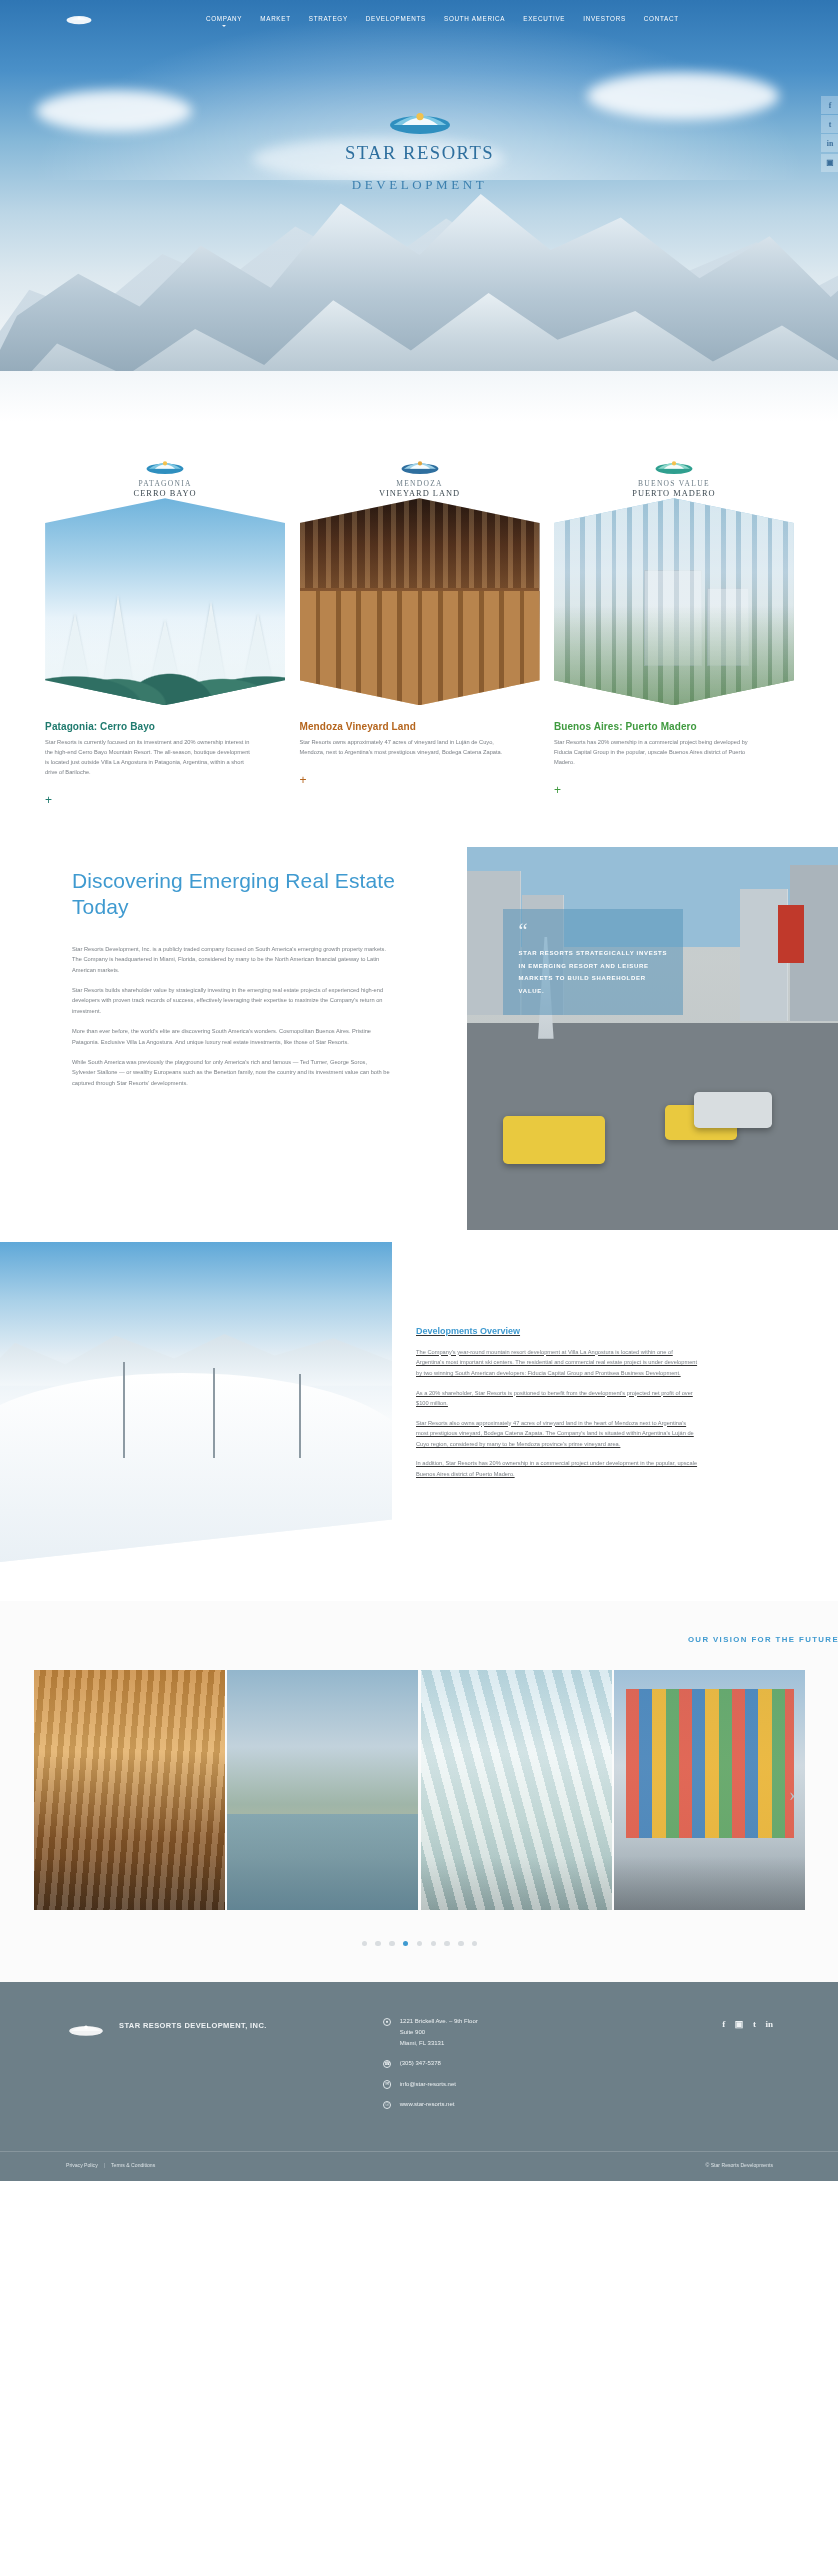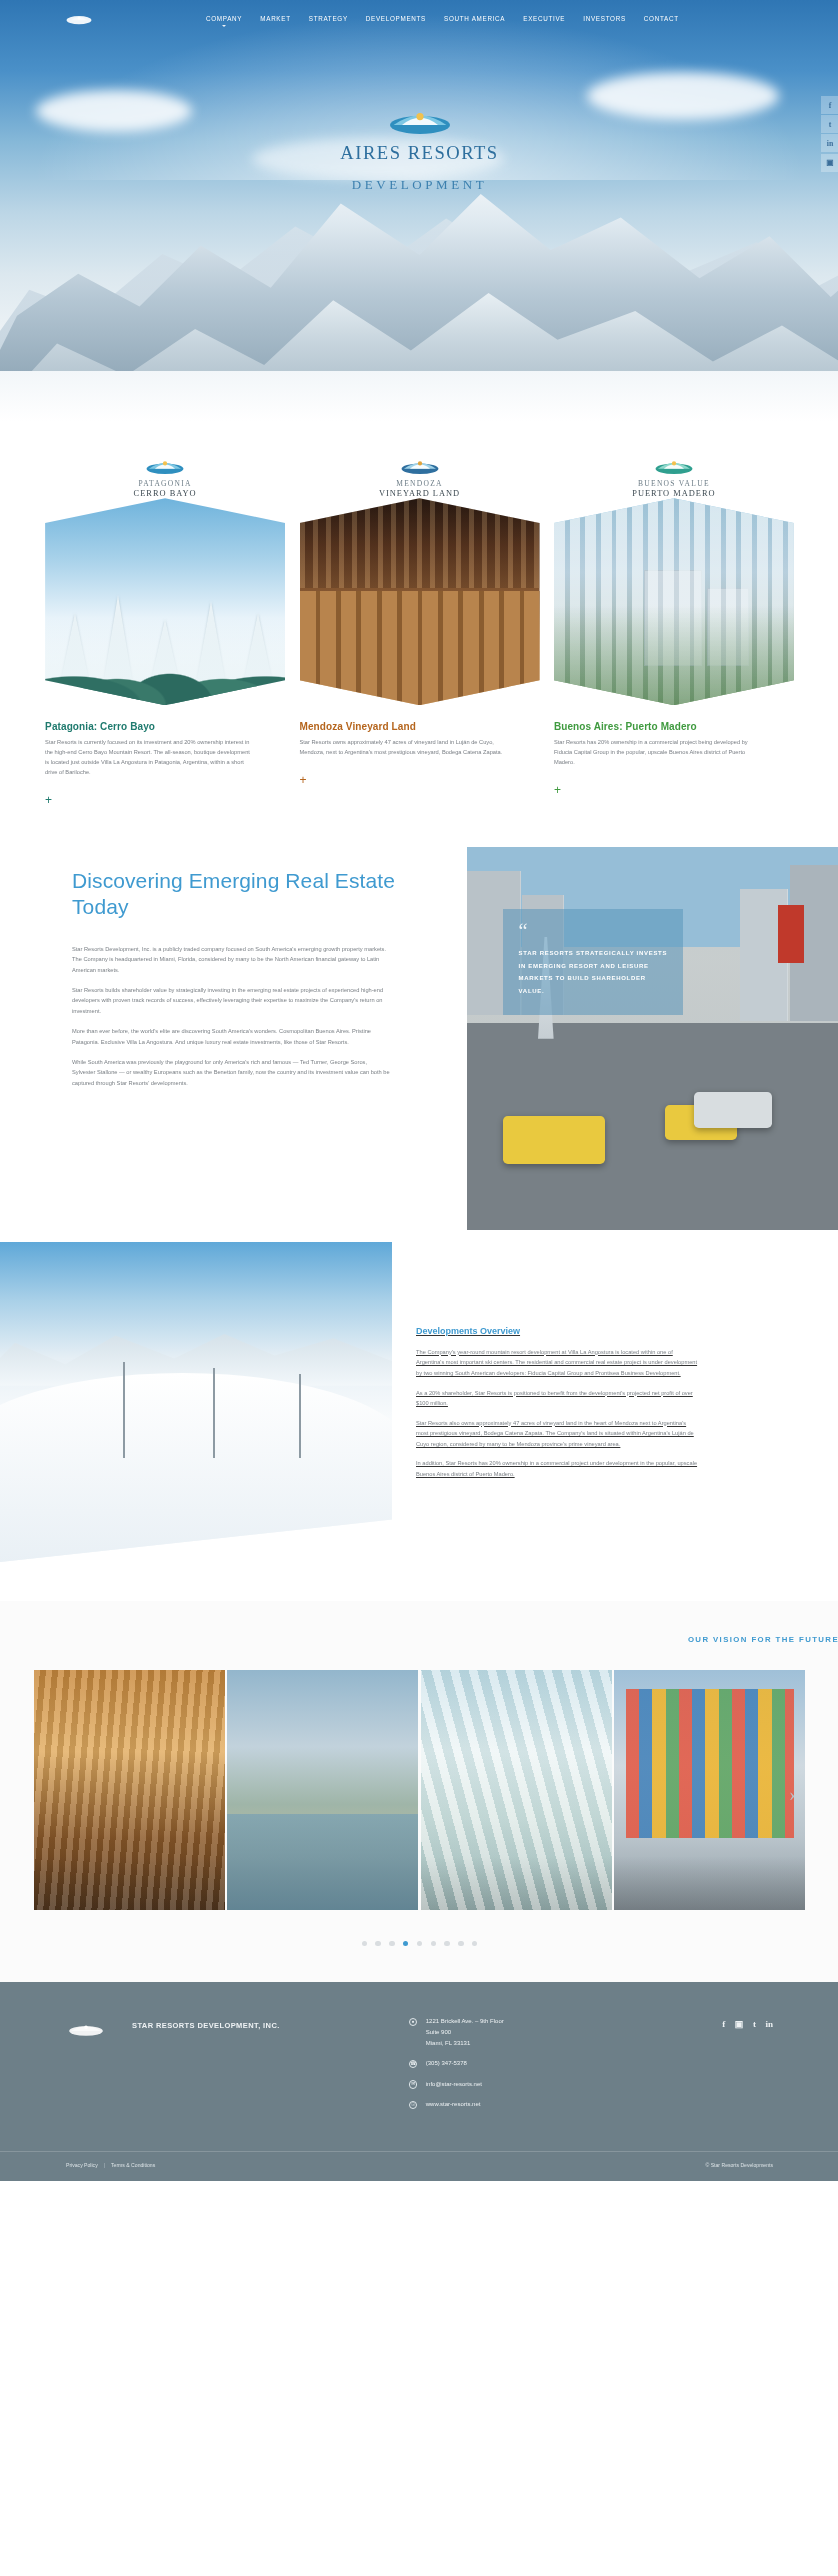--- a/index.html
+++ b/index.html
@@ -264,21 +264,21 @@
     font-family: "Liberation Serif", serif;
   }
   .car-arrow.left { left: 10.8px; }
   .car-arrow.right { right: 10.8px; }
   .dots { display: flex; gap: 8.4px; justify-content: center; margin-top: 31px; }
   .dot { width: 5.4px; height: 5.4px; border-radius: 50%; background: #d9dde0; }
   .dot.active { background: #3f9ad0; }
 
   
   .footer { background: #6d7f88; color: #eef2f4; padding: 34px 0 0; }
-  .footer-inner { width: 707px; margin: 0 auto; display: flex; align-items: flex-start; gap: 13px; }
+  .footer-inner { width: 707px; margin: 0 auto; display: flex; align-items: flex-start; }
   .f-logo { width: 40px; height: 18px; margin-right: 13px; margin-top: 2.4px; }
   .f-name { font-size: 7.5px; font-weight: 700; letter-spacing: 0.4px; padding-top: 4.8px; width: 264px; }
   .f-contact { width: 198px; font-size: 6px; line-height: 2.2; }
   .f-contact .row { display: flex; gap: 8.4px; margin-bottom: 9.6px; }
   .f-contact .ic {
     width: 8.4px; height: 8.4px; border: 0.6px solid #dfe6e9; border-radius: 50%;
     display: flex; align-items: center; justify-content: center; font-size: 4.8px; flex: none; margin-top: 1.8px;
   }
   .f-contact .lines div { line-height: 1.8; }
   .f-social { display: flex; gap: 9.6px; margin-left: auto; padding-top: 2.4px; }
@@ -342,21 +342,21 @@
 
     <div class="hero-brand">
       <div class="mark">
         <svg viewBox="0 0 120 56" width="72" height="34" aria-hidden="true">
           <ellipse cx="60" cy="38" rx="50" ry="15" fill="#2f8fbf"></ellipse>
           <path d="M16 38 Q60 6 104 38 Z" fill="#7fc8e4"></path>
           <path d="M30 38 Q60 14 90 38 Z" fill="#ffffff" opacity=".9"></path>
           <circle cx="60" cy="24" r="6" fill="#f2c14e"></circle>
         </svg>
       </div>
-      <h1>AIRES RESORTS</h1>
+      <h1>STAR RESORTS</h1>
       <h2>DEVELOPMENT</h2>
     </div>
   </section>
 
   <section class="projects">
     <div class="proj-row">
 
       <div class="proj">
         <div class="proj-badge">
           <div class="bmark">

